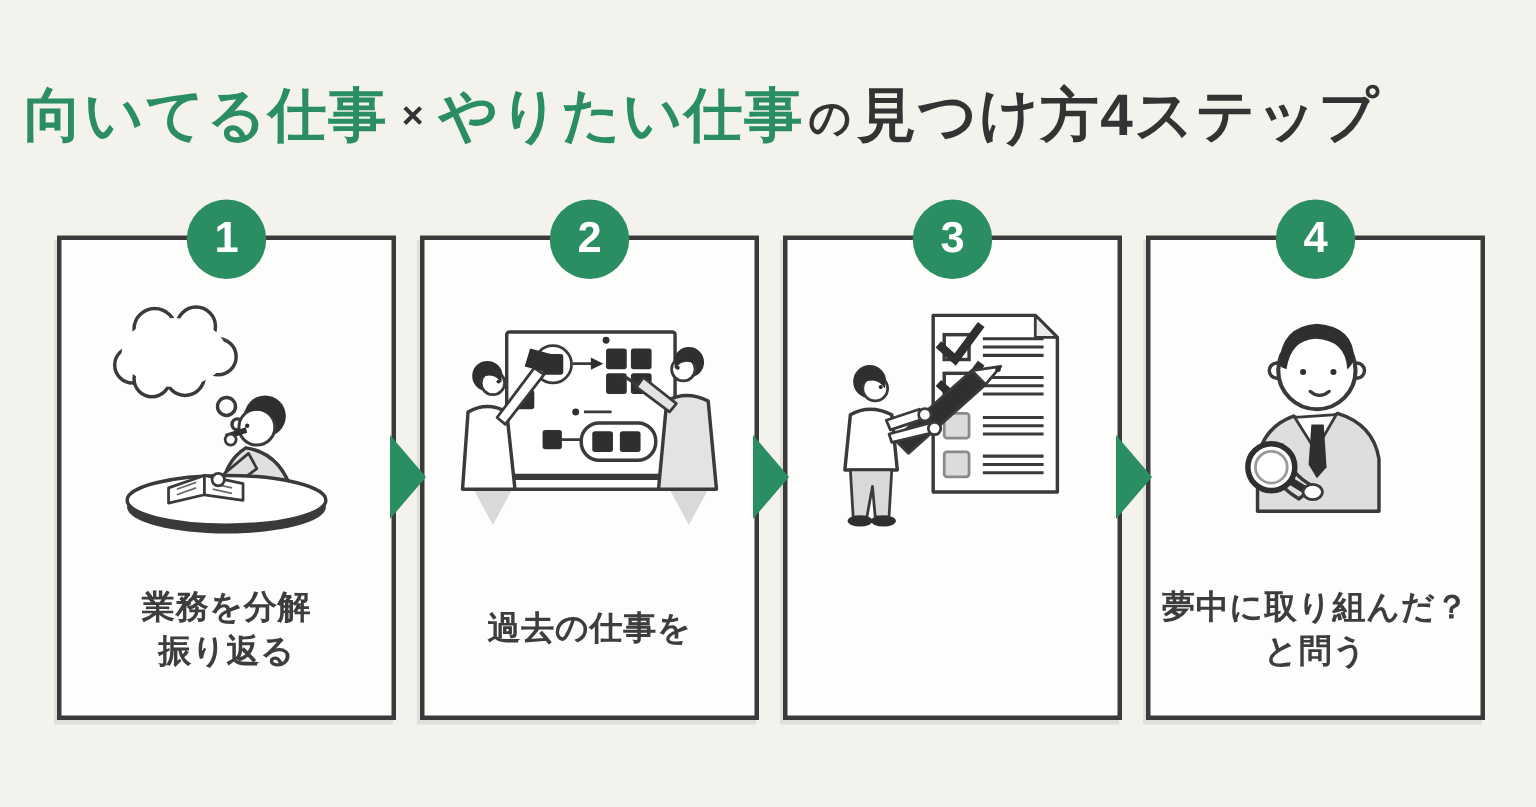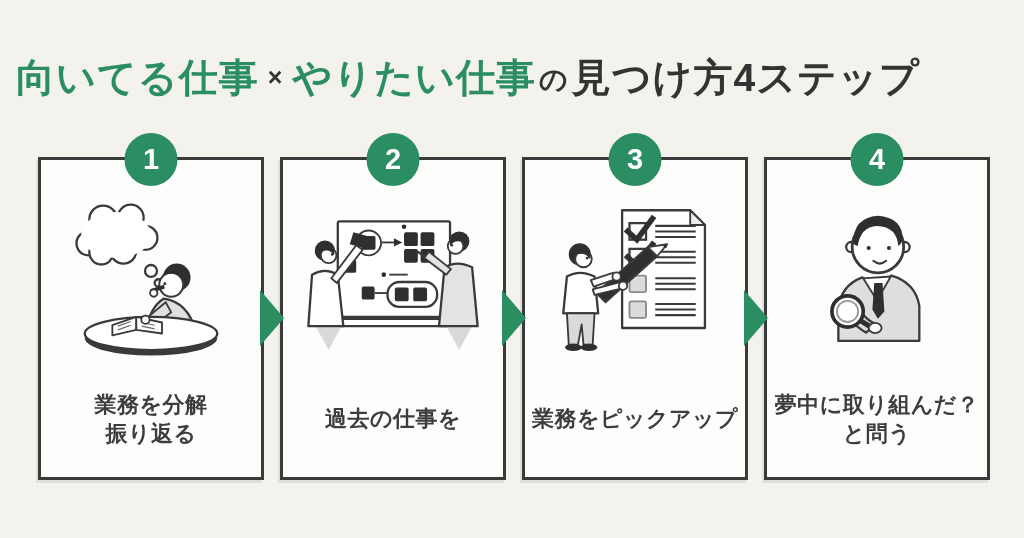--- a/index.html
+++ b/index.html
@@ -255,21 +255,20 @@
         <polygon points="114,62 124,72 135,59" fill="#ffffff" stroke="#3a3a3a" stroke-width="2" stroke-linejoin="round"></polygon>
         <circle cx="133" cy="61" r="2" fill="#2f2f2f"></circle>
 
         <path d="M52,98 L76,90 L79,97 L55,105 Z" fill="#ffffff" stroke="#3a3a3a" stroke-width="2" stroke-linejoin="round"></path>
         <path d="M54,108 L84,100 L86,107 L56,114 Z" fill="#ffffff" stroke="#3a3a3a" stroke-width="2" stroke-linejoin="round"></path>
         <circle cx="80" cy="94" r="4.5" fill="#ffffff" stroke="#3a3a3a" stroke-width="2"></circle>
         <circle cx="87" cy="104" r="4.5" fill="#ffffff" stroke="#3a3a3a" stroke-width="2"></circle>
       </svg>
     </div>
     <div class="caption">
-      <span class="cap-line">業務をピックアップ</span>
     </div>
   </div>
 
   <div class="card">
     <div class="badge">4</div>
     <div class="illo">
       <svg viewBox="0 0 200 200">
 
         <path d="M58,164 L58,130 Q60,104 84,95 L100,104 L116,93 Q142,101 146,126 L146,164 Z" fill="#dedede" stroke="#3a3a3a" stroke-width="2.5" stroke-linejoin="round"></path>
 

